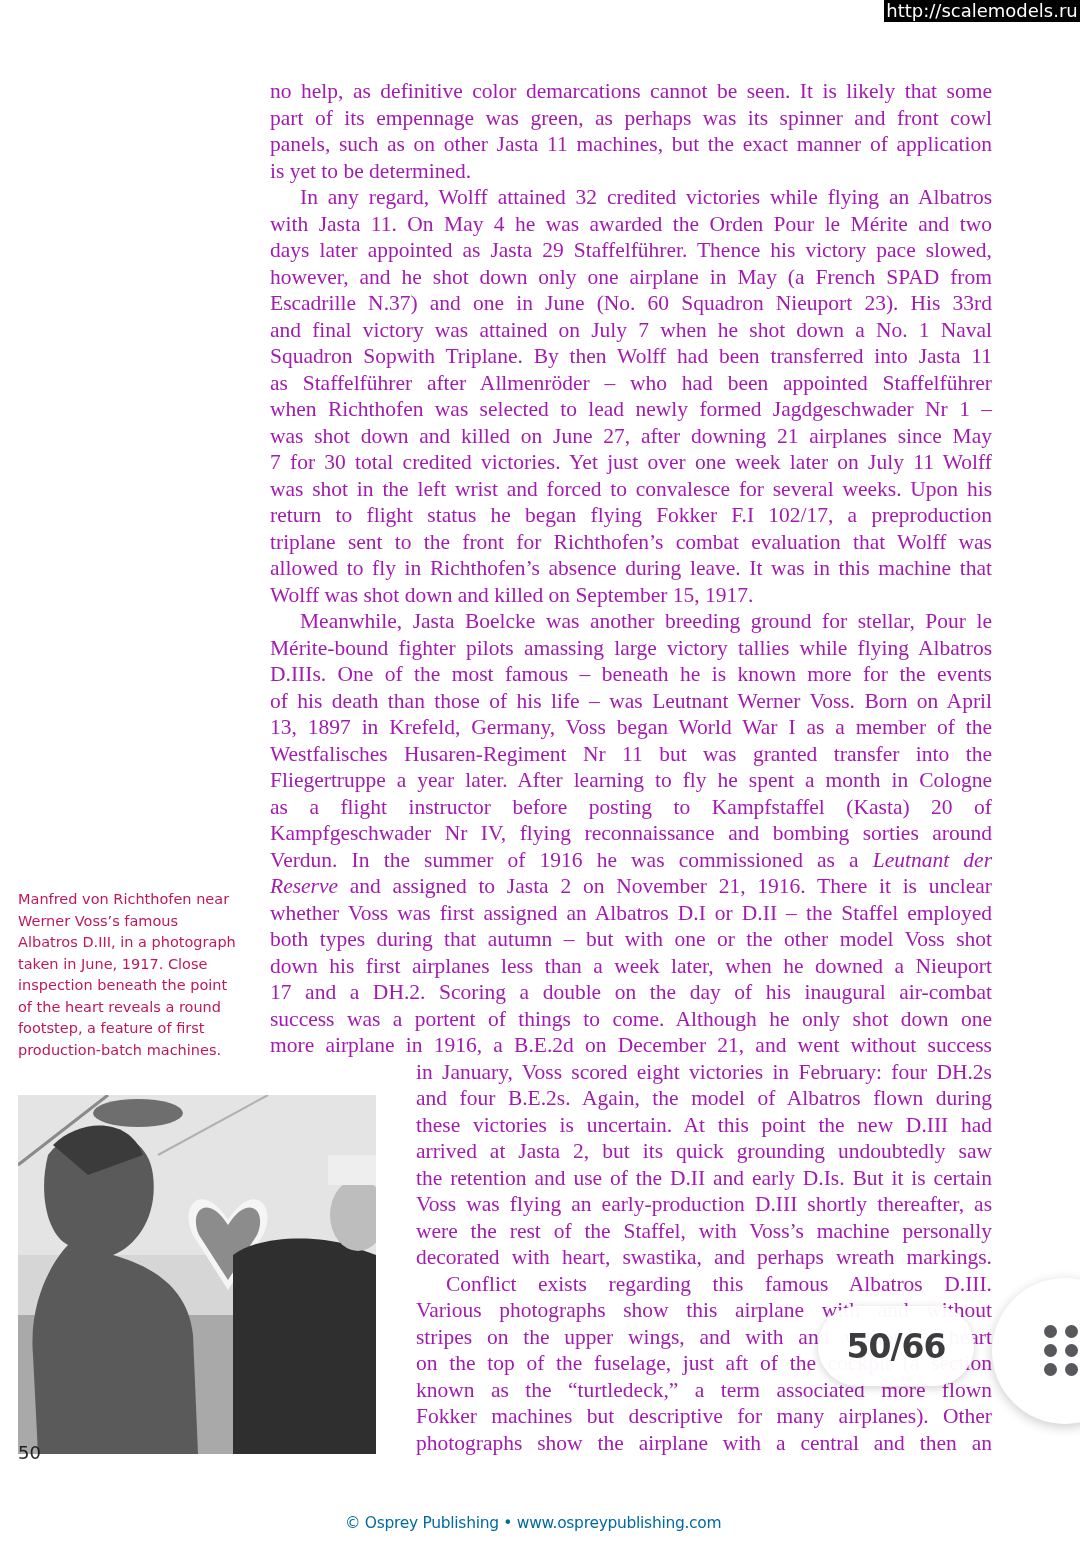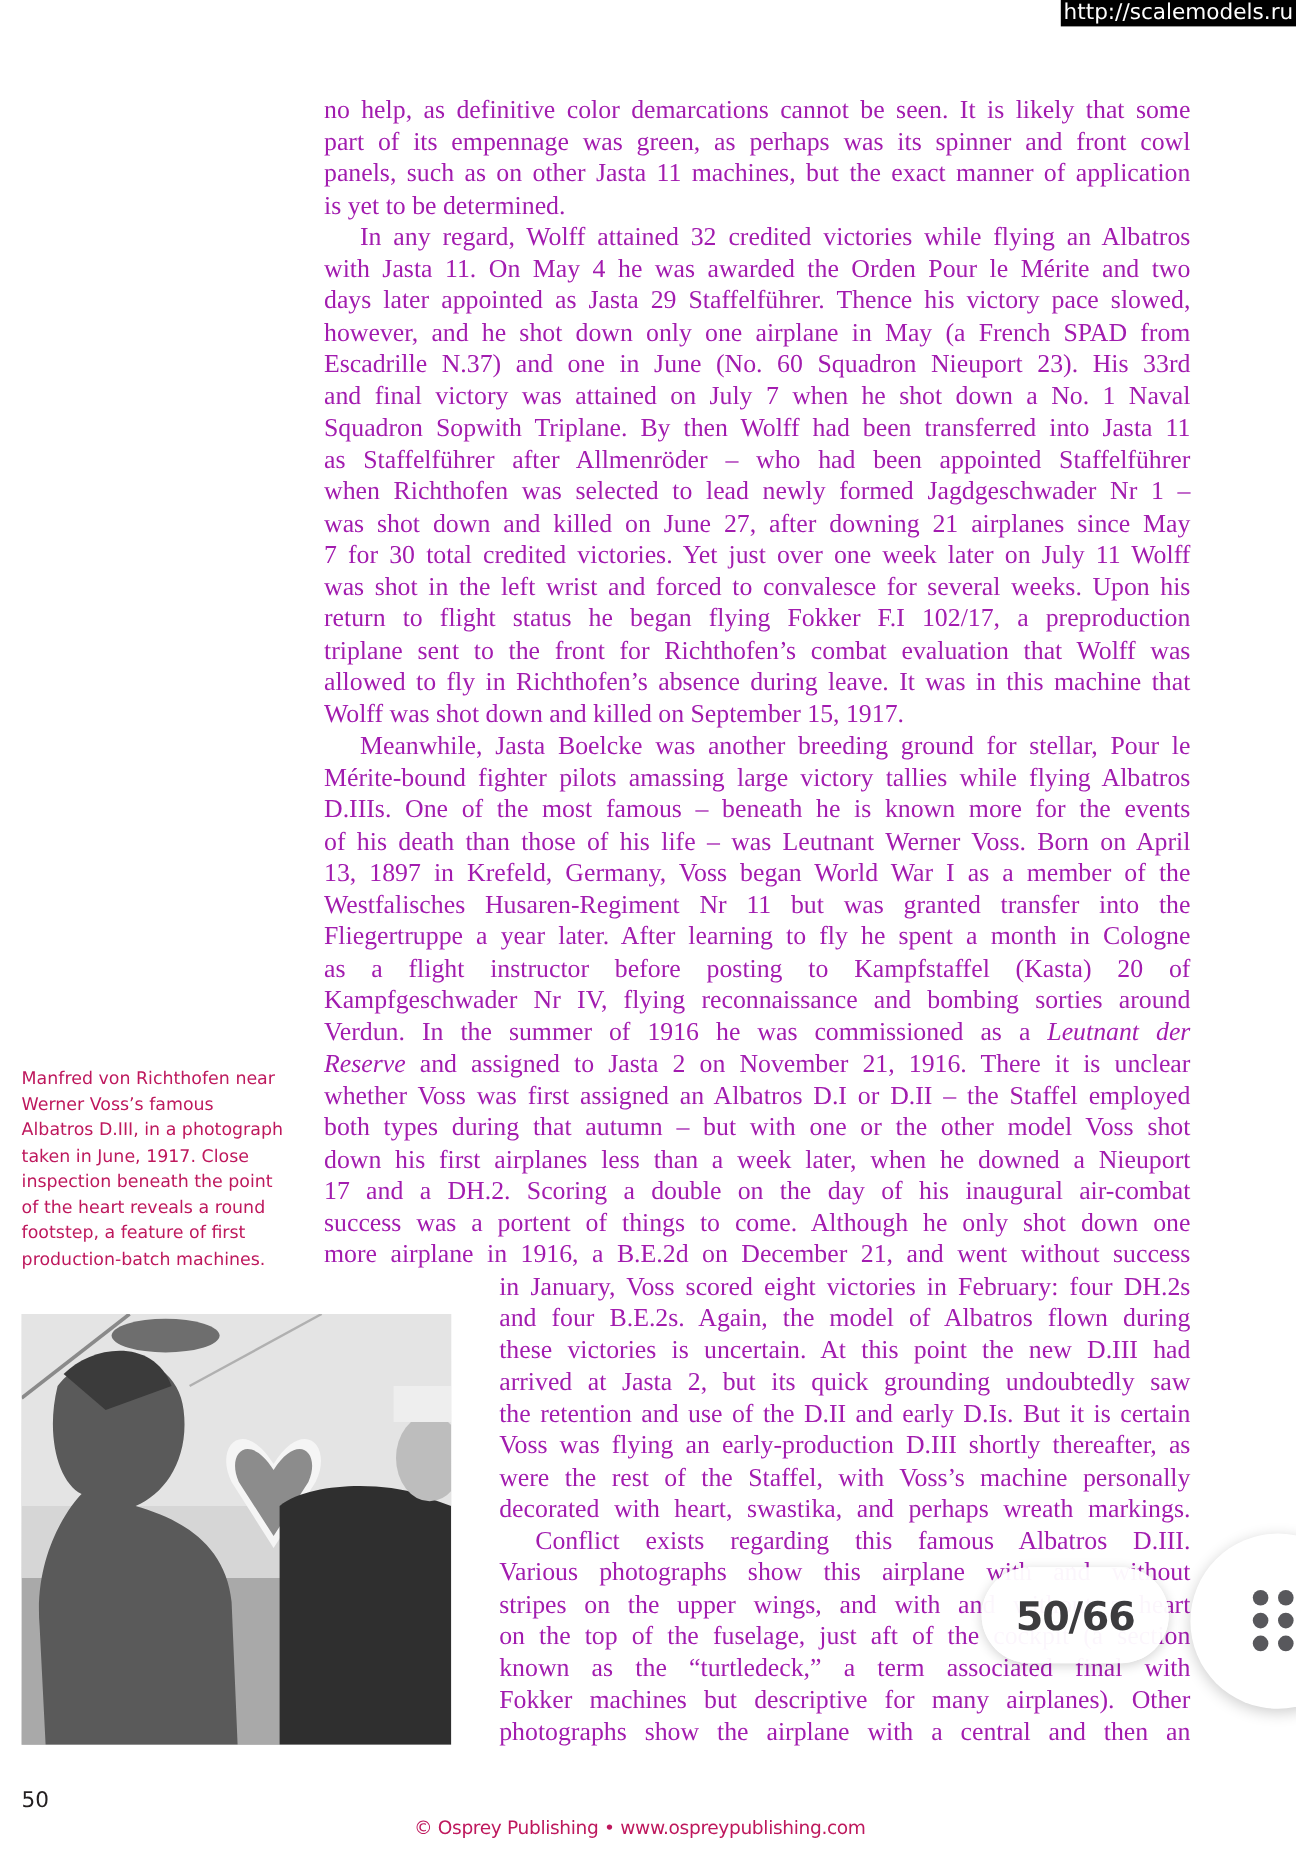--- a/index.html
+++ b/index.html
@@ -27,26 +27,26 @@
     font-family:"DejaVu Sans", sans-serif; font-size:14.5px; line-height:21.5px; color:#be185d;
   }
   .caption .cl { display:block; white-space:nowrap; }
   .photo {
     position:absolute; left:18px; top:1095px; width:358px; height:359px;
     background:linear-gradient(180deg,#d9d9d9 0%,#c8c8c8 40%,#9c9c9c 100%);
     overflow:hidden;
   }
   .photo svg { display:block; }
   .page-number {
-    position:absolute; left:18px; top:1490px; font-family:"DejaVu Sans", sans-serif;
+    position:absolute; left:18px; top:1442px; font-family:"DejaVu Sans", sans-serif;
     font-size:18px; color:#231f20;
   }
   .footer {
     position:absolute; left:345px; top:1514px; font-family:"DejaVu Sans", sans-serif;
-    font-size:15.5px; color:#be185d; letter-spacing:-0.3px;
+    font-size:15.5px; color:#0369a1; letter-spacing:-0.3px;
   }
   .page-indicator {
     position:absolute; left:818px; top:1306px; width:156px; height:80px; border-radius:40px;
     background:rgba(255,255,255,0.96); box-shadow:0 2px 10px rgba(0,0,0,0.18);
     font-family:"DejaVu Sans", sans-serif; font-weight:bold; font-size:33px; color:#3c3c3e;
     display:flex; align-items:center; justify-content:center; letter-spacing:-1px;
   }
   .menu-fab {
     position:absolute; left:992px; top:1278px; width:146px; height:146px; border-radius:50%;
     background:#fff; box-shadow:0 3px 12px rgba(0,0,0,0.2);
@@ -106,21 +106,21 @@
     <span class="ln">these victories is uncertain. At this point the new D.III had</span>
     <span class="ln">arrived at Jasta 2, but its quick grounding undoubtedly saw</span>
     <span class="ln">the retention and use of the D.II and early D.Is. But it is certain</span>
     <span class="ln">Voss was flying an early-production D.III shortly thereafter, as</span>
     <span class="ln">were the rest of the Staffel, with Voss’s machine personally</span>
     <span class="ln">decorated with heart, swastika, and perhaps wreath markings.</span>
     <span class="ln indent">Conflict exists regarding this famous Albatros D.III.</span>
     <span class="ln">Various photographs show this airplane with and without</span>
     <span class="ln">stripes on the upper wings, and with and without a heart</span>
     <span class="ln">on the top of the fuselage, just aft of the cockpit (a section</span>
-    <span class="ln">known as the “turtledeck,” a term associated final with</span>
+    <span class="ln">known as the “turtledeck,” a term associated more flown</span>
     <span class="ln">Fokker machines but descriptive for many airplanes). Other</span>
     <span class="ln">photographs show the airplane with a central and then an</span>
   </div>
 </div>
 
 <div class="caption">
   <span class="cl">Manfred von Richthofen near</span>
   <span class="cl">Werner Voss’s famous</span>
   <span class="cl">Albatros D.III, in a photograph</span>
   <span class="cl">taken in June, 1917. Close</span>

